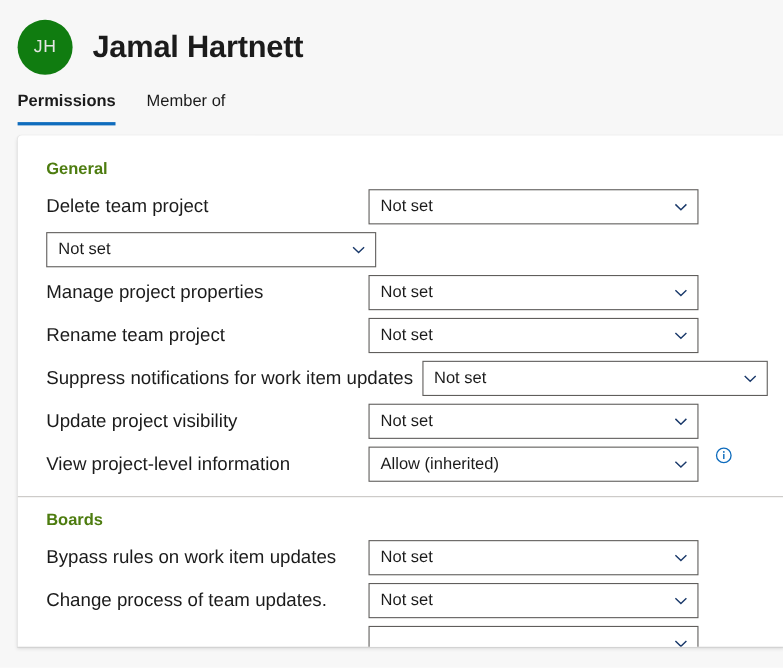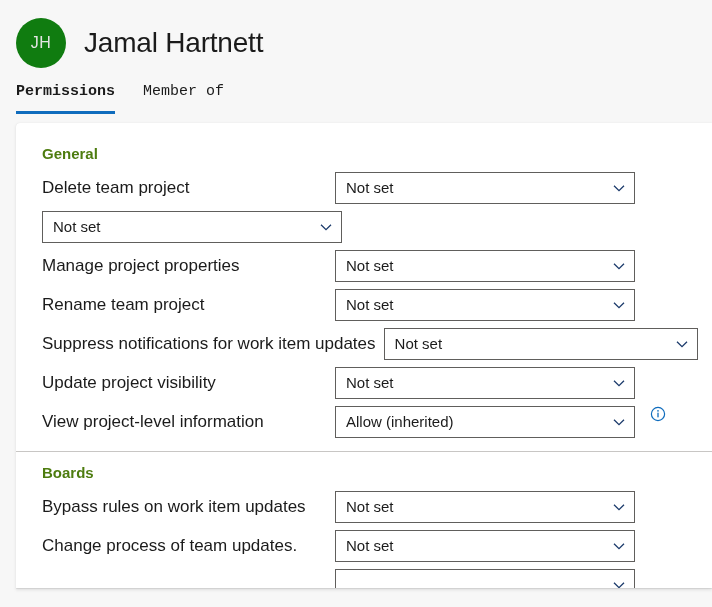--- a/index.html
+++ b/index.html
@@ -36,34 +36,33 @@
     align-items: center;
     justify-content: center;
     font-size: 16px;
     letter-spacing: 0.5px;
     font-weight: 400;
     flex: 0 0 auto;
   }
   .display-name {
     margin-left: 18px;
     font-size: 28px;
-    font-weight: 400;
+    font-weight: 700;
     line-height: 1;
     color: #1b1b1b;
     letter-spacing: -0.2px;
   }
 
   
   .tabbar {
     display: flex;
     align-items: flex-end;
     height: 42px;
     padding-left: 16px;
     background: #f7f7f7;
-    font-family: Liberation Mono, monospace;
   }
   .tab {
     position: relative;
     font-size: 15px;
     color: #1b1b1b;
     padding: 0 0 14px 0;
     margin-right: 28px;
     cursor: pointer;
     white-space: nowrap;
   }

